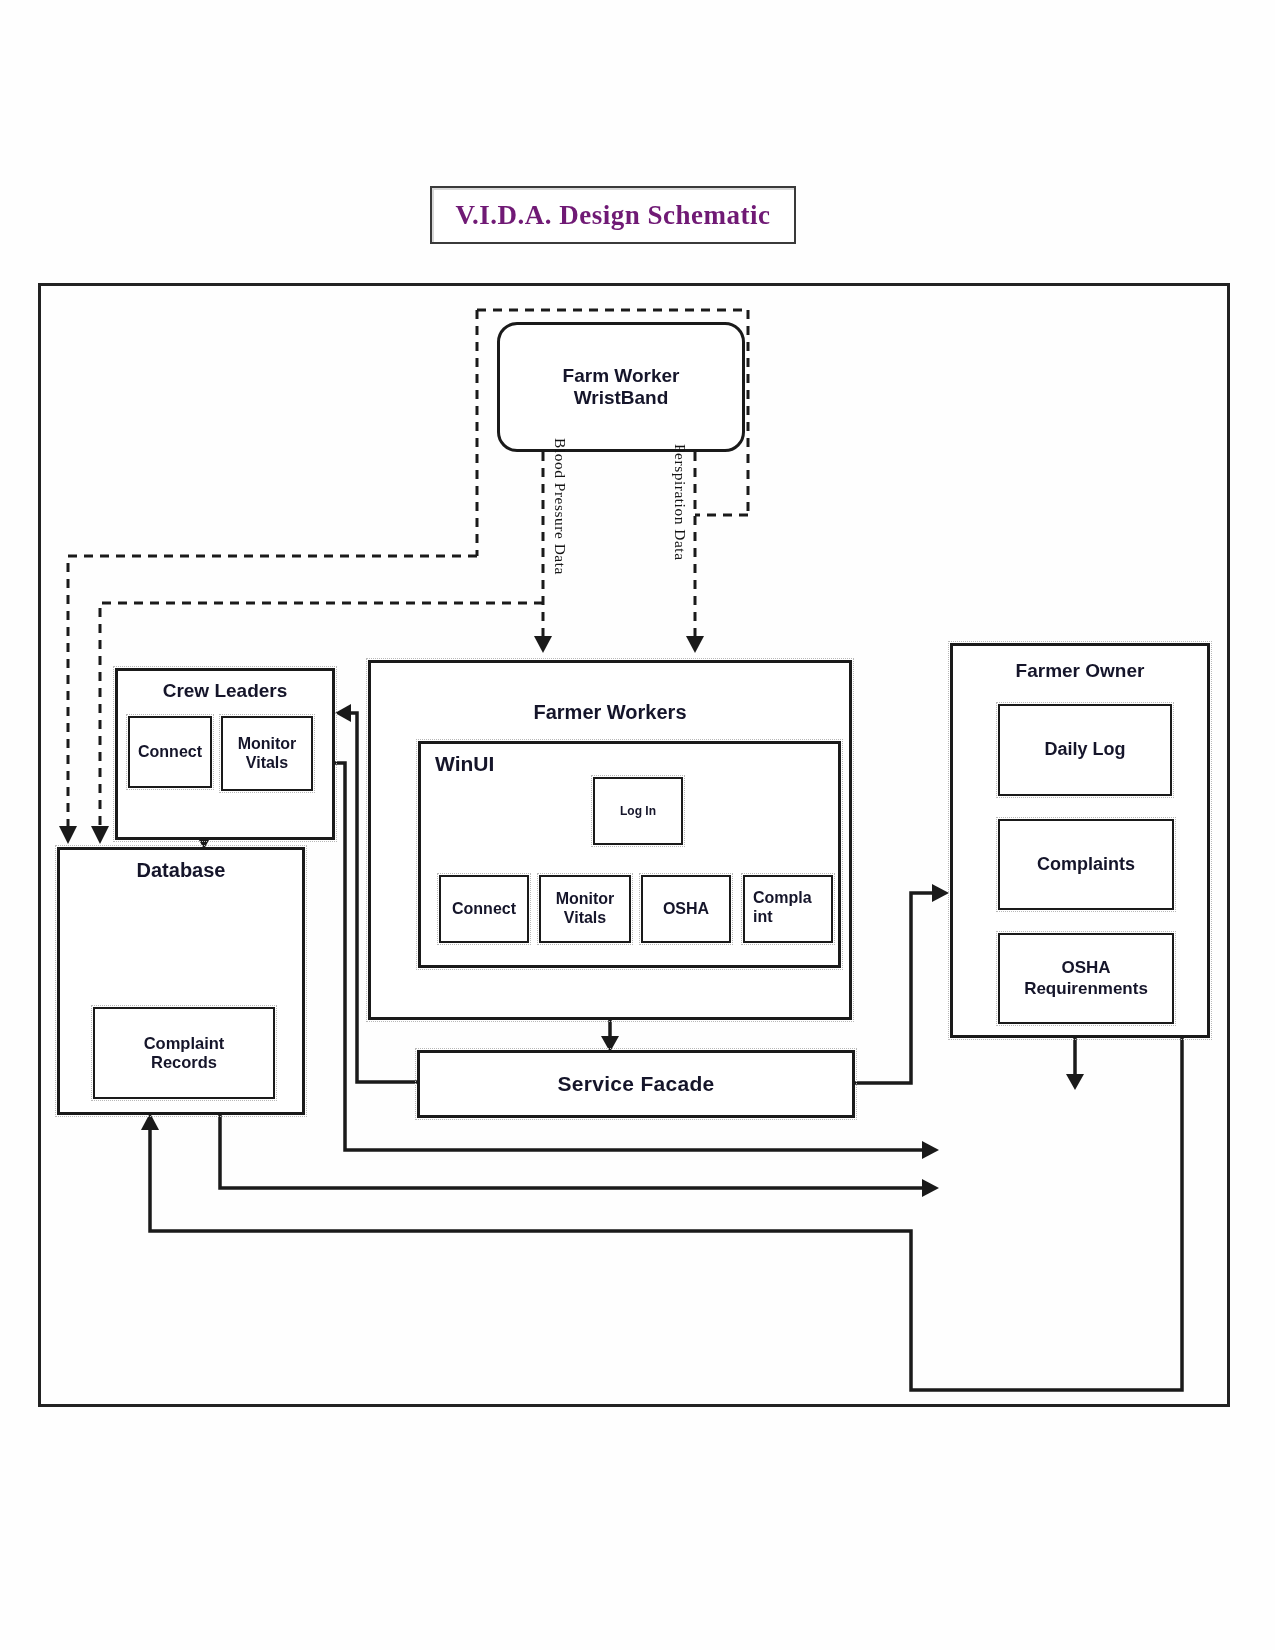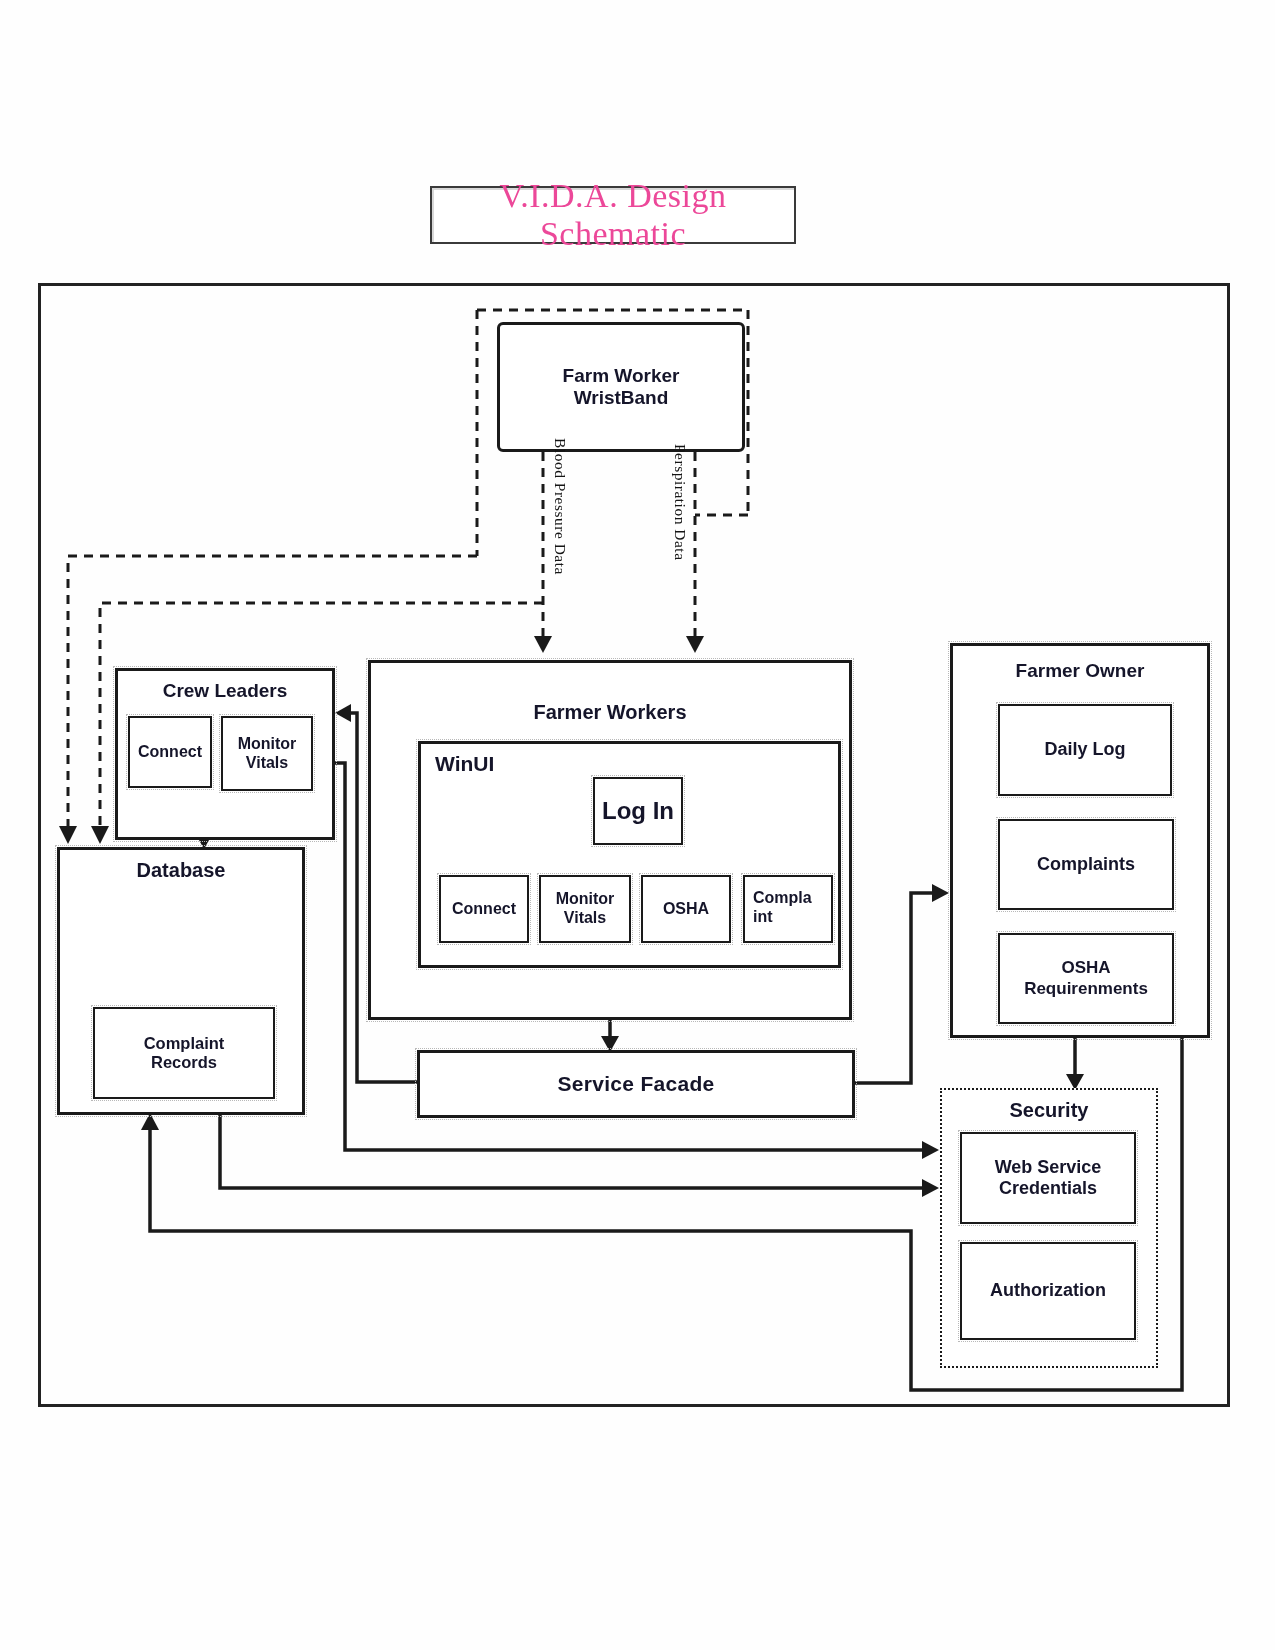--- a/index.html
+++ b/index.html
@@ -10,22 +10,22 @@
        outline:1px dotted #b9b9b9;outline-offset:1.5px;}
   .lbl{white-space:pre-line;line-height:1.18;}
   .bold{font-weight:bold;color:#15152a;}
   .ctr{display:flex;align-items:center;justify-content:center;text-align:center;}
   .ttl{position:absolute;left:0;right:0;text-align:center;font-weight:bold;}
   .wires{position:absolute;left:0;top:0;}
   .vlabel{position:absolute;writing-mode:vertical-rl;font-family:"Liberation Serif",serif;
           color:#141414;font-size:15.5px;letter-spacing:0.5px;}
   .title-box{position:absolute;left:430px;top:186px;width:362px;height:54px;
              border:2px solid #3a3a3a;background:#fff;box-shadow:2px 2px 0 #d8d8d8 inset;}
-  .title-box span{font-family:"Liberation Serif",serif;font-weight:normal;font-size:34px;
-                  color:#ec4899;letter-spacing:0.5px;}
+  .title-box span{font-family:"Liberation Serif",serif;font-weight:bold;font-size:27px;
+                  color:#701a75;letter-spacing:0.5px;}
 </style>
 </head>
 <body>
 
 <div class="page">
 
   <div class="title-box ctr">
     <span>V.I.D.A. Design Schematic</span>
   </div>
 
@@ -65,21 +65,21 @@
       <polygon points="922,1141 922,1159 939,1150"></polygon>
       <polygon points="195,833 213,833 204,849"></polygon>
       <polygon points="601,1036 619,1036 610,1052"></polygon>
       <polygon points="932,884 932,902 949,893"></polygon>
       <polygon points="1066,1074 1084,1074 1075,1090"></polygon>
       <polygon points="922,1179 922,1197 939,1188"></polygon>
       <polygon points="141,1130 159,1130 150,1113"></polygon>
     </g>
   </svg>
 
-  <div class="box ctr" style="left:497px;top:322px;width:248px;height:130px;border-radius:6px;border-width:3.5px;outline:none;">
+  <div class="box ctr" style="left:497px;top:322px;width:248px;height:130px;border-radius:20px;border-width:3.5px;outline:none;">
     <span class="lbl bold" style="font-size:19px;">Farm Worker
 WristBand</span>
   </div>
 
   <div class="vlabel" style="left:547px;top:438px;width:22px;height:185px;">Blood Pressure Data</div>
   <div class="vlabel" style="left:667px;top:444px;width:22px;height:170px;">Perspiration Data</div>
 
   <div class="box" style="left:115px;top:668px;width:220px;height:172px;">
     <div class="ttl" style="top:9px;font-size:19px;">Crew Leaders</div>
     <div class="box ctr" style="left:10px;top:45px;width:84px;height:72px;border-width:2.5px;">
@@ -89,21 +89,21 @@
       <span class="lbl bold" style="font-size:16px;">Monitor
 Vitals</span>
     </div>
   </div>
 
   <div class="box" style="left:368px;top:660px;width:484px;height:360px;border-width:3.5px;padding-left:40px;">
     <div class="ttl" style="top:38px;font-size:20px;">Farmer Workers</div>
     <div class="box" style="left:47px;top:78px;width:423px;height:227px;">
       <div class="abs bold" style="left:14px;top:8px;font-size:21px;">WinUI</div>
       <div class="box ctr" style="left:172px;top:33px;width:90px;height:68px;border-width:2.5px;">
-        <span class="lbl bold" style="font-size:24px;">Log In</span>
+        <span class="lbl bold" style="font-size:12px;">Log In</span>
       </div>
       <div class="box ctr" style="left:18px;top:131px;width:90px;height:68px;border-width:2.5px;">
         <span class="lbl bold" style="font-size:16px;">Connect</span>
       </div>
       <div class="box ctr" style="left:118px;top:131px;width:92px;height:68px;border-width:2.5px;">
         <span class="lbl bold" style="font-size:16px;">Monitor
 Vitals</span>
       </div>
       <div class="box ctr" style="left:220px;top:131px;width:90px;height:68px;border-width:2.5px;">
         <span class="lbl bold" style="font-size:16px;">OSHA</span>
@@ -134,24 +134,14 @@
     <div class="box ctr" style="left:45px;top:287px;width:176px;height:91px;border-width:2.5px;">
       <span class="lbl bold" style="font-size:17px;">OSHA
 Requirenments</span>
     </div>
   </div>
 
   <div class="box ctr" style="left:417px;top:1050px;width:438px;height:68px;border-width:3.5px;text-align:right;">
     <span class="lbl bold" style="font-size:21px;letter-spacing:0.3px;">Service Facade</span>
   </div>
 
-  <div class="box" style="left:940px;top:1088px;width:218px;height:280px;border:2.5px dotted #1a1a1a;outline:none;">
-    <div class="ttl" style="top:9px;font-size:20px;">Security</div>
-    <div class="box ctr" style="left:18px;top:42px;width:176px;height:92px;border-width:2.5px;">
-      <span class="lbl bold" style="font-size:18px;">Web Service
-Credentials</span>
-    </div>
-    <div class="box ctr" style="left:18px;top:152px;width:176px;height:98px;border-width:2.5px;">
-      <span class="lbl bold" style="font-size:18px;">Authorization</span>
-    </div>
-  </div>
 
 </div>
 
 </body></html>

